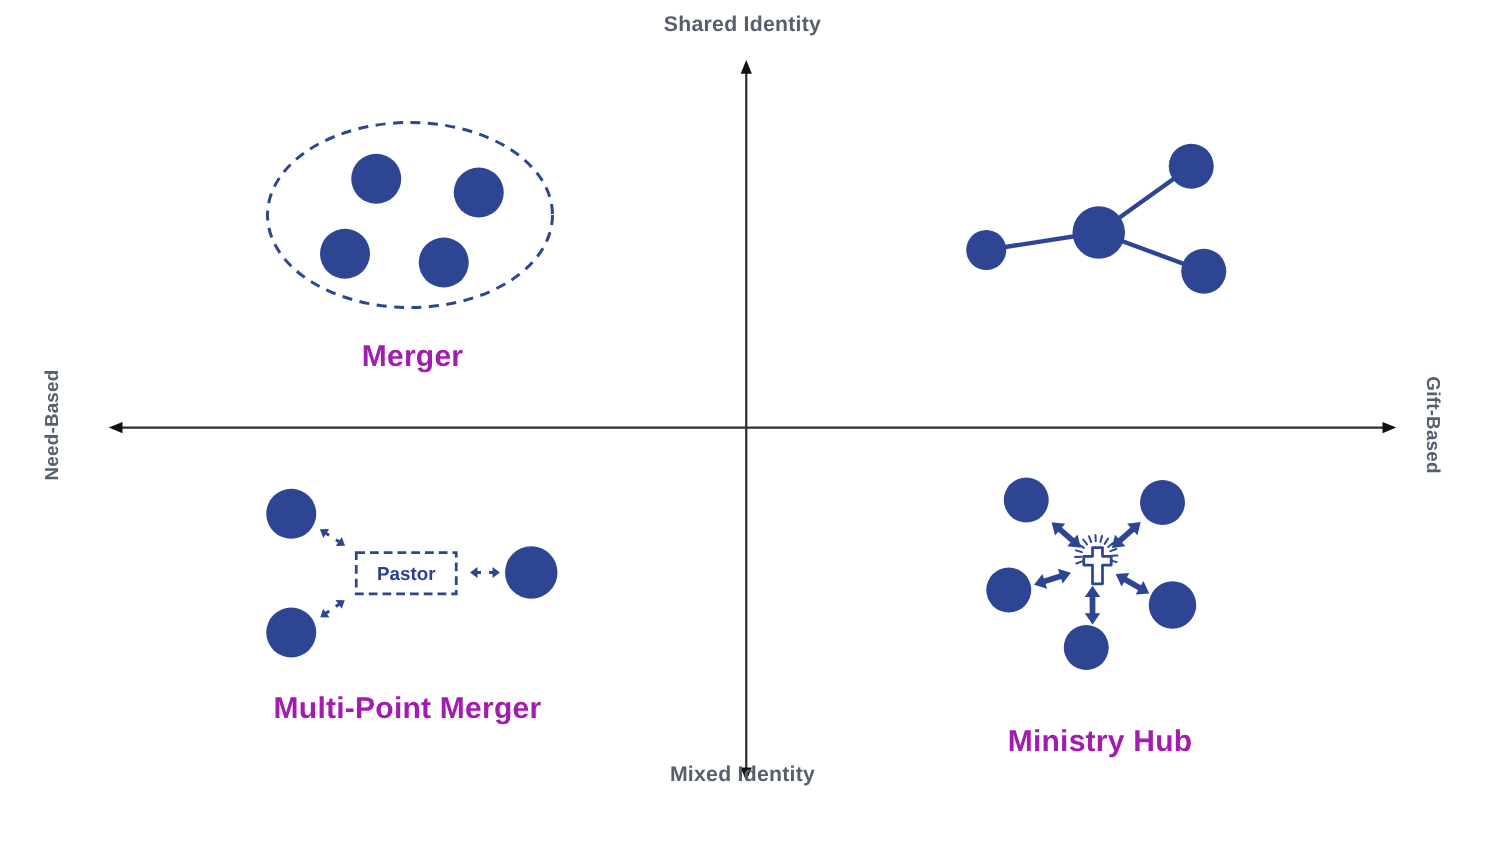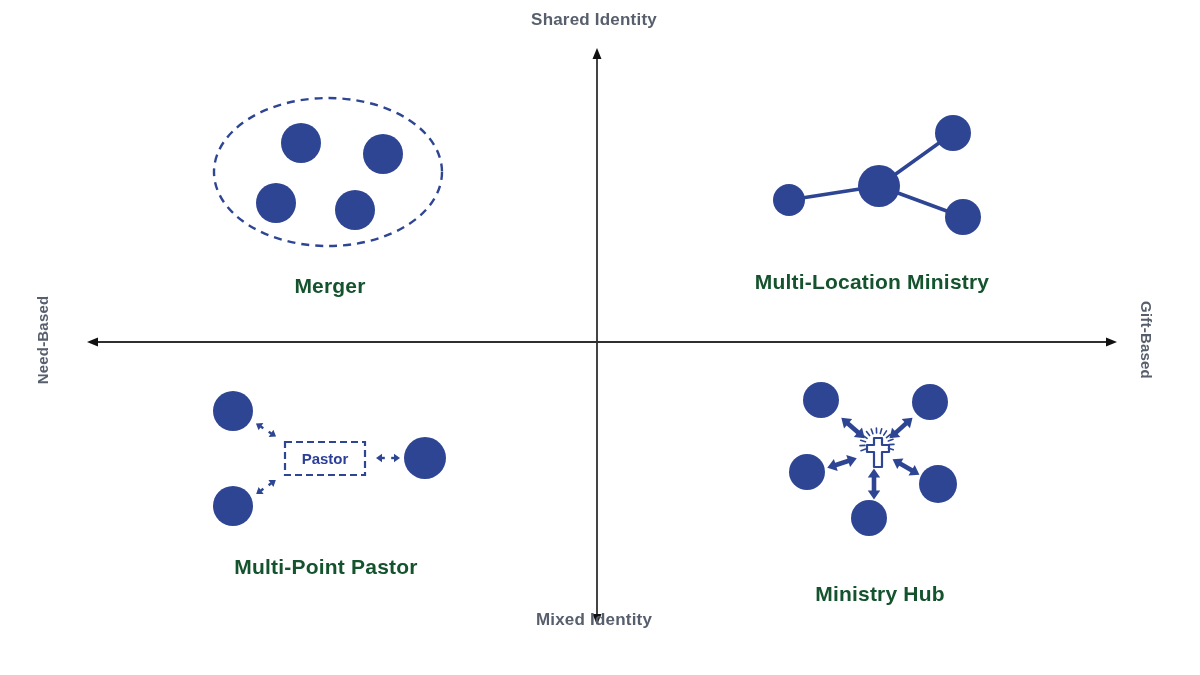--- a/index.html
+++ b/index.html
@@ -19,23 +19,23 @@
     font-size: 17px;
     letter-spacing: 0.2px;
     white-space: nowrap;
     transform: translate(-50%, -50%);
   }
   .axis-label.side { font-size: 15px; }
   .axis-label.left-rot  { transform: translate(-50%, -50%) rotate(-90deg); }
   .axis-label.right-rot { transform: translate(-50%, -50%) rotate(90deg); }
   .quad-label {
     position: absolute;
-    color: #14532d;
+    color: #a21caf;
     font-weight: bold;
-    font-size: 21px;
+    font-size: 24px;
     letter-spacing: 0.2px;
     white-space: nowrap;
     transform: translate(-50%, -50%);
   }
   .pastor-text {
     font-family: "Liberation Sans", sans-serif;
     font-weight: bold;
     font-size: 15px;
     fill: #2b3e99;
   }
@@ -137,19 +137,18 @@
   <div class="axis-label" style="left:594px; top:20px;">Shared Identity</div>
 
   <div class="axis-label" style="left:594px; top:620px;">Mixed Identity</div>
 
   <div class="axis-label side left-rot" style="left:42px; top:340px;">Need-Based</div>
 
   <div class="axis-label side right-rot" style="left:1146px; top:340px;">Gift-Based</div>
 
   <div class="quad-label" style="left:330px; top:286px;">Merger</div>
 
-  <div class="quad-label" style="left:872px; top:282px;">Multi-Location Ministry</div>
 
-  <div class="quad-label" style="left:326px; top:567px;">Multi-Point Pastor</div>
+  <div class="quad-label" style="left:326px; top:567px;">Multi-Point Merger</div>
 
   <div class="quad-label" style="left:880px; top:594px;">Ministry Hub</div>
 
 </div>
 
 </body></html>

